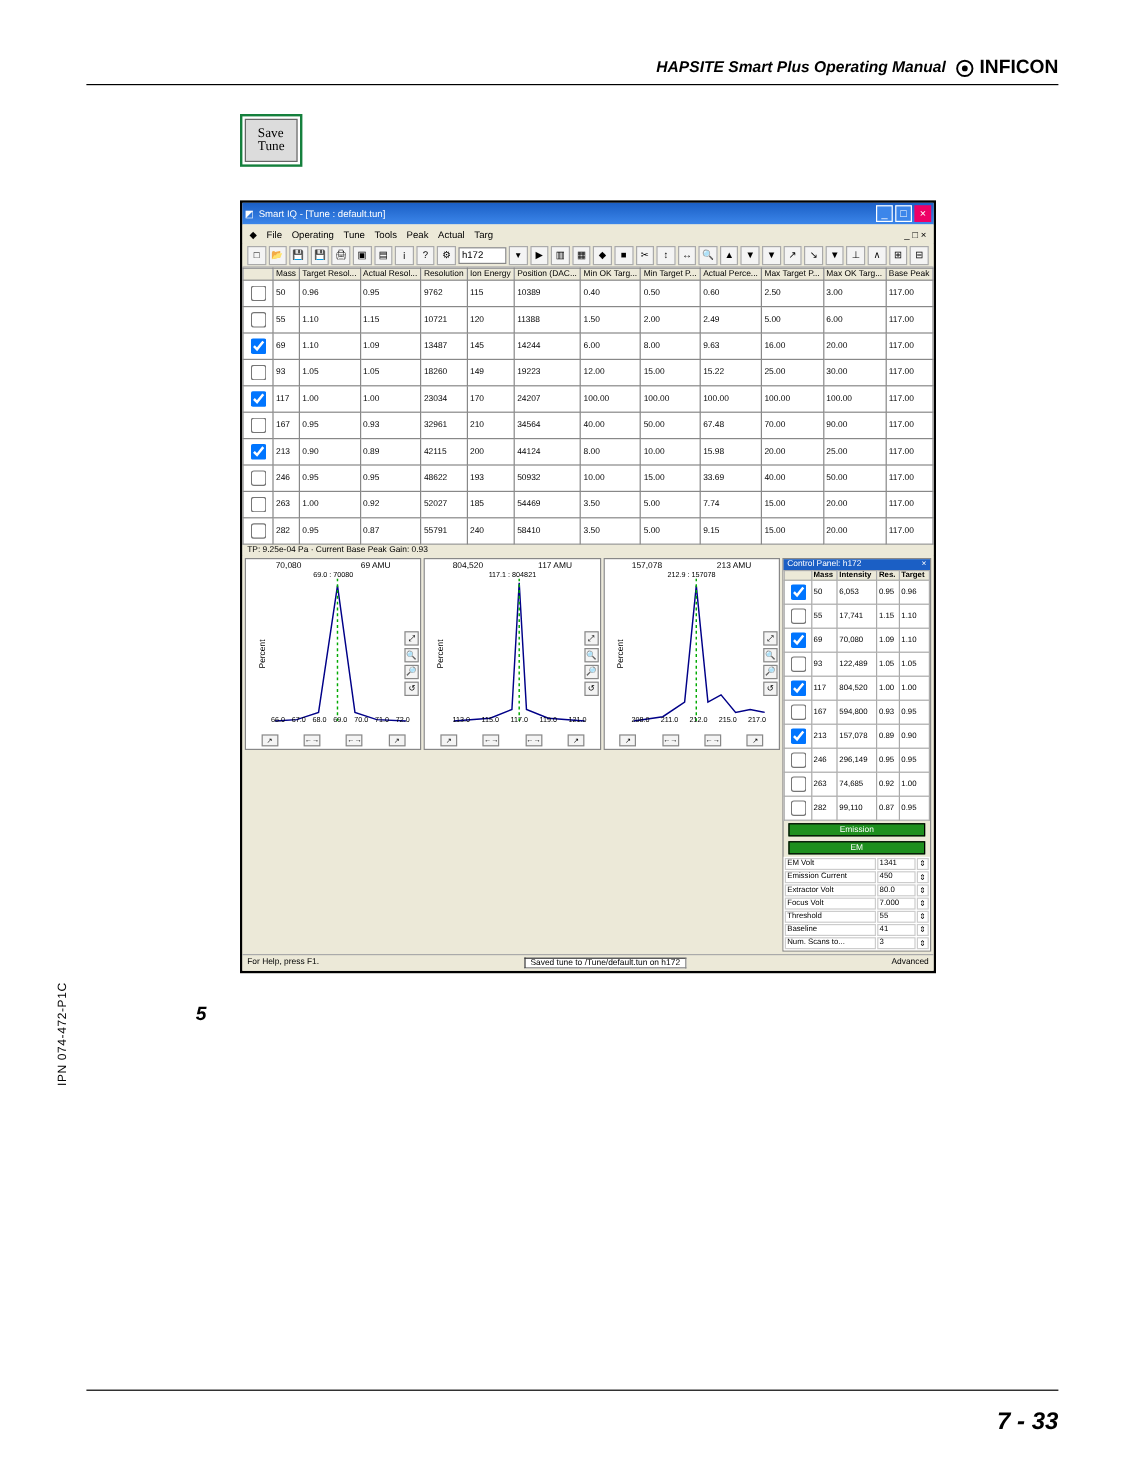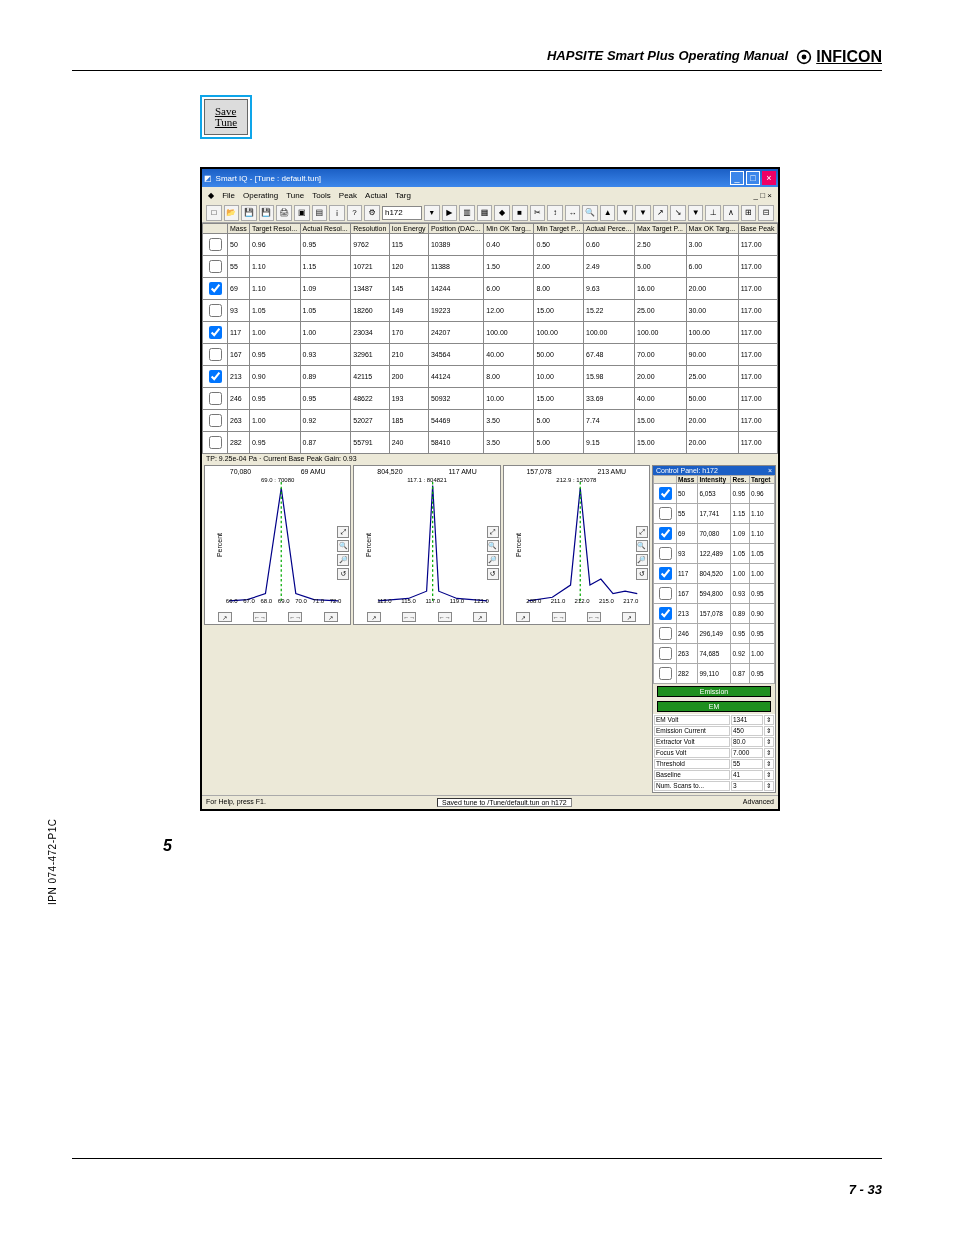--- a/index.html
+++ b/index.html
@@ -1,29 +1,29 @@
 <!DOCTYPE html>
 <html><head>
 <meta charset="utf-8">
 <style>
   * { box-sizing: border-box; }
   body { margin:0; padding:0; font-family: Arial, Helvetica, sans-serif; font-size:12px; color:#000; background:#fff; }
   .page { width:954px; height:1235px; position:relative; padding:48px 72px 48px 72px; }
 
   .header-row { display:flex; align-items:flex-start; justify-content:flex-end; gap:8px; margin-bottom:4px; }
   .header-title { font-style:italic; font-weight:bold; font-size:13px; white-space:nowrap; }
-  .inficon-logo { display:flex; align-items:center; gap:4px; font-weight:bold; font-size:16px;text-decoration:underline; }
+  .inficon-logo { display:flex; align-items:center; gap:4px; font-weight:bold; font-size:16px; }
   .inficon-logo svg { width:16px; height:16px; }
   .header-rule { border:none; border-top:1px solid #000; margin:2px 0 24px 0; width:100%; }
 
   .content { margin-left:128px; width:600px; }
 
   .fig-caption { font-style:italic; font-weight:bold; font-size:12px; margin-bottom:6px; }
 
-  .save-tune-btn { display:inline-block; border:2px solid #0ea5e9; padding:2px; margin-bottom:28px;text-decoration:underline; }
+  .save-tune-btn { display:inline-block; border:2px solid #15803d; padding:2px; margin-bottom:28px; }
   .save-tune-btn-inner { border:1px solid #666; background:#dcdcdc; width:44px; height:36px; display:flex; align-items:center; justify-content:center; font-family: 'Comic Sans MS', cursive; font-size:11px; line-height:1; }
 
   .screenshot { border:2px solid #000; width:580px; margin-bottom:26px; font-size:8px; background:#ece9d8; }
   .titlebar { background:linear-gradient(#1b5fc5,#3c86ea); color:#fff; display:flex; align-items:center; justify-content:space-between; padding:2px 2px; height:18px; }
   .titlebar-left { display:flex; align-items:center; gap:4px; }
   .wb { display:flex; gap:2px; }
   .wb div { width:14px; height:14px; background:#e06; display:flex; align-items:center; justify-content:center; color:#fff; font-size:9px; }
   .wb .min,.wb .max{ background:#3c86ea; border:1px solid #fff;}
   .menubar { background:#ece9d8; display:flex; gap:8px; padding:2px 6px; height:16px; align-items:center; justify-content:space-between;}
   .menubar-left{display:flex; gap:8px;}
@@ -60,21 +60,21 @@
   .kv div{ border:1px solid #ccc; padding:0 1px; font-size:6.5px;}
 
   .statusbar { background:#ece9d8; display:flex; justify-content:space-between; padding:2px 4px; font-size:7px; border-top:1px solid #aaa; height:14px;}
   .statusbar .saved { background:#fff; border:1px inset #888; padding:0 4px;}
 
   .body-text-row { display:flex; align-items:flex-start; gap:18px; margin-left:-48px; }
   .step-num { font-weight:bold; font-style:italic; font-size:16px; width:20px; text-align:right; }
   .body-text { font-size:14px; line-height:1.5; }
 
   .ipn { position:absolute; left:58px; bottom:330px; transform:rotate(-90deg); transform-origin:left bottom; font-size:10px; letter-spacing:0.5px; }
-  .pagenum { position:absolute; right:72px; bottom:38px; font-style:italic; font-weight:bold; font-size:13px; }
+  .pagenum { position:absolute; right:72px; bottom:38px; font-style:italic; font-weight:bold; font-size:20px; }
   .footer-rule { position:absolute; left:72px; right:72px; bottom:70px; border:none; border-top:1px solid #000; }
 </style>
 </head>
 <body>
 
 <div class="page">
   <div class="header-row">
     <span class="header-title">HAPSITE Smart Plus Operating Manual</span>
     <span class="inficon-logo">
       <svg viewBox="0 0 20 20">

